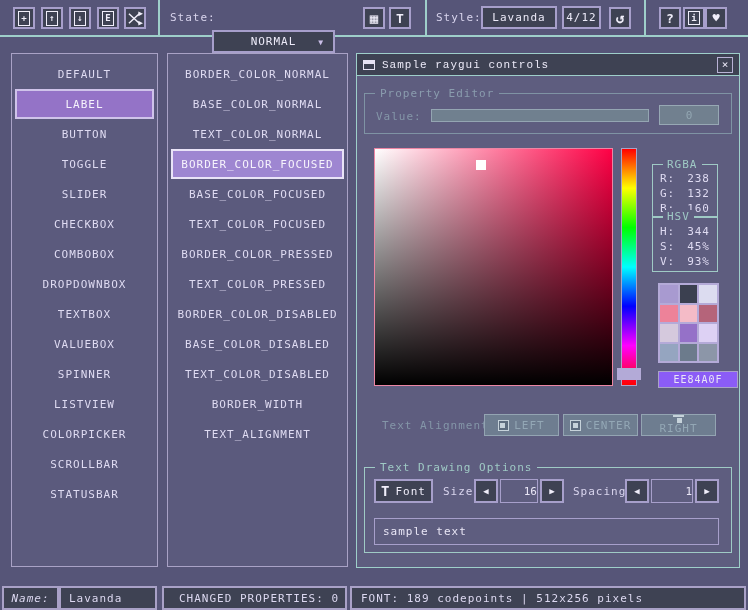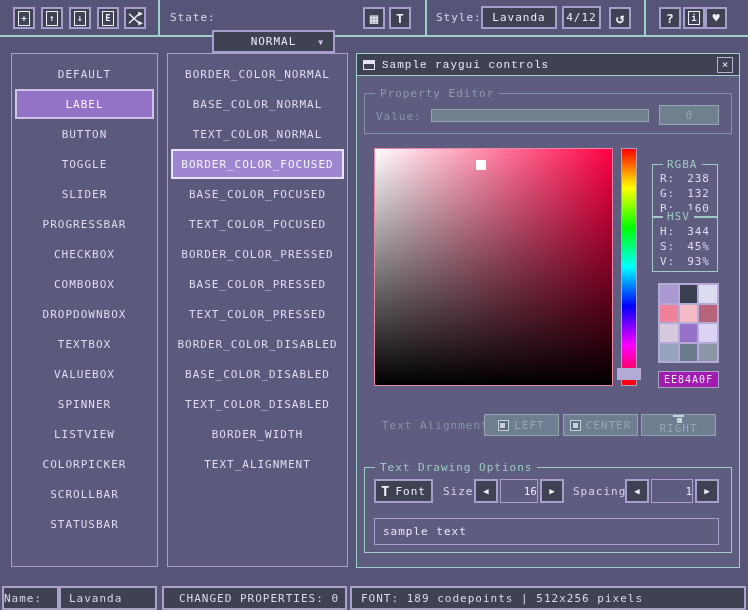--- a/index.html
+++ b/index.html
@@ -79,22 +79,22 @@
   .hue-marker{ position:absolute; left:-5px; top:219px; width:24px; height:12px; background:#b3aad7;}
   .cbox{ position:absolute; left:295px; width:66px; border:1px solid #9fcac5;}
   .cbox .gb-label{ position:absolute; top:-7px; left:10px; background:#5e5d7f;
     padding:0 4px; font-size:11px; letter-spacing:1px; color:#9fcac5;}
   .crow{ display:flex; justify-content:space-between; padding:0 7px; font-size:11px;
     color:#dfdbf2; line-height:15px; letter-spacing:1px;}
   .palette{ position:absolute; left:301px; top:207px; width:61px; height:80px;
     background:#b4aad8; padding:2px; display:grid;
     grid-template-columns:repeat(3,1fr); grid-auto-rows:1fr; gap:2px;}
   .swatch{ cursor:pointer; }
-  .hexbox{ position:absolute; left:301px; top:295px; width:61px; height:17px;
-    border:1px solid #a9a2c6; background:#a21caf; display:flex; align-items:center;
+  .hexbox{ position:absolute; left:301px; top:295px; width:80px; height:17px;
+    border:1px solid #a9a2c6; background:#8b5cf6; display:flex; align-items:center;
     justify-content:center; font-size:10px; color:#e9e6f6; letter-spacing:1px;}
   
   .align-btn{ position:absolute; top:338px; width:75px; height:22px;
     background:#6e7d90; border:1px solid #93a4b2; display:flex; align-items:center;
     justify-content:center; gap:5px; font-size:11px; letter-spacing:1px; color:#93a7b5; cursor:pointer;}
   .align-ic{ position:relative; width:11px; height:11px; border:1px solid #c6d2da; background:#5d6c7e;}
   .align-dot{ position:absolute; top:2px; width:5px; height:5px; background:#c6d2da;}
   .align-dot.l{ left:1px;} .align-dot.c{ left:2px;} .align-dot.r{ right:1px;}
   
   .font-btn{ position:absolute; left:17px; top:403px; width:59px; height:24px;
@@ -106,21 +106,21 @@
     justify-content:center; font-size:9px; color:#f0eefa; cursor:pointer;}
   .spin-val{ position:absolute; top:403px; height:24px; border:1px solid #a79fcb;
     display:flex; align-items:center; justify-content:flex-end; font-size:11px; color:#e9e6f6;}
   .textbox{ position:absolute; left:17px; top:442px; width:345px; height:27px;
     border:1px solid #a79fcb; display:flex; align-items:center; padding-left:8px;
     font-size:11px; letter-spacing:1px; color:#e9e6f6; cursor:text;}
   
   .statusbox{ position:absolute; top:586px; height:24px; background:#3e4253;
     border:2px solid #a9a1c7; font-size:11px; letter-spacing:1px; color:#dcd8f0;
     display:flex; align-items:center; white-space:nowrap; overflow:hidden;}
-  .sb-name   { left:2px;   width:57px;  justify-content:flex-start;}
+  .sb-name   { left:2px;   width:57px;  justify-content:center;font-style:italic;}
   .sb-value  { left:59px;  width:98px;  padding-left:8px;}
   .sb-changed{ left:162px; width:185px; padding-left:15px;}
   .sb-font   { left:350px; width:396px; padding-left:9px;}
   .info-ic{ width:12px; height:14px; border:1px solid #f0eefa; display:flex;
     align-items:center; justify-content:center; font-size:9px; font-weight:bold; color:#f0eefa;}
 </style>
 </head>
 <body>
 
 <div class="screen">
@@ -197,42 +197,40 @@
       </div>
     </div>
   </div>
 
   <div class="panel-list controls">
       <div class="list-item">DEFAULT</div>
       <div class="list-item selected">LABEL</div>
       <div class="list-item">BUTTON</div>
       <div class="list-item">TOGGLE</div>
       <div class="list-item">SLIDER</div>
-      <div class="list-item">PROGRESSBAR</div>
       <div class="list-item">CHECKBOX</div>
       <div class="list-item">COMBOBOX</div>
       <div class="list-item">DROPDOWNBOX</div>
       <div class="list-item">TEXTBOX</div>
       <div class="list-item">VALUEBOX</div>
       <div class="list-item">SPINNER</div>
       <div class="list-item">LISTVIEW</div>
       <div class="list-item">COLORPICKER</div>
       <div class="list-item">SCROLLBAR</div>
       <div class="list-item">STATUSBAR</div>
     </div>
 
   <div class="panel-list props">
       <div class="list-item">BORDER_COLOR_NORMAL</div>
       <div class="list-item">BASE_COLOR_NORMAL</div>
       <div class="list-item">TEXT_COLOR_NORMAL</div>
       <div class="list-item selected">BORDER_COLOR_FOCUSED</div>
       <div class="list-item">BASE_COLOR_FOCUSED</div>
       <div class="list-item">TEXT_COLOR_FOCUSED</div>
       <div class="list-item">BORDER_COLOR_PRESSED</div>
-      <div class="list-item">BASE_COLOR_PRESSED</div>
       <div class="list-item">TEXT_COLOR_PRESSED</div>
       <div class="list-item">BORDER_COLOR_DISABLED</div>
       <div class="list-item">BASE_COLOR_DISABLED</div>
       <div class="list-item">TEXT_COLOR_DISABLED</div>
       <div class="list-item">BORDER_WIDTH</div>
       <div class="list-item">TEXT_ALIGNMENT</div>
     </div>
 
   <div class="window">
     <div class="win-title">

